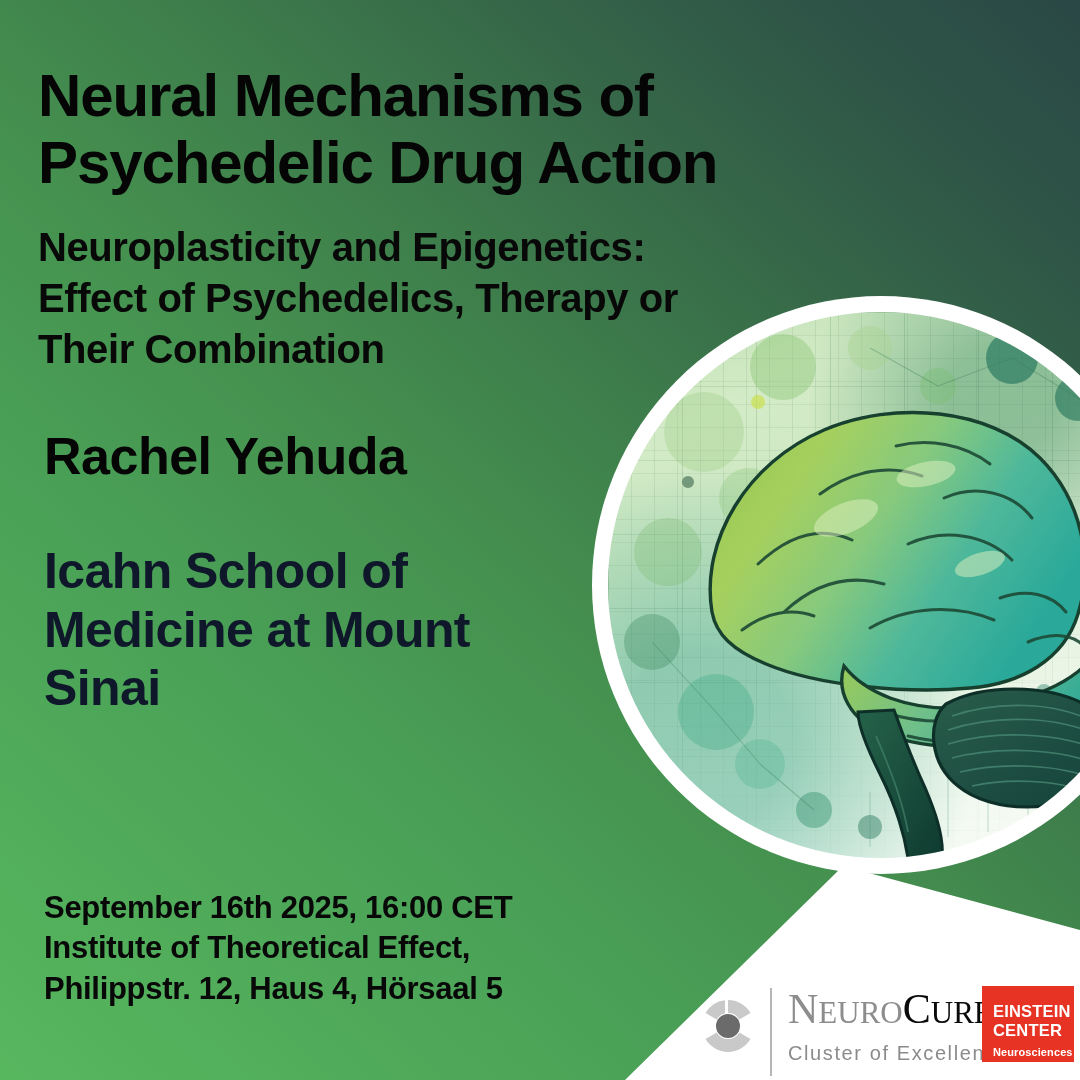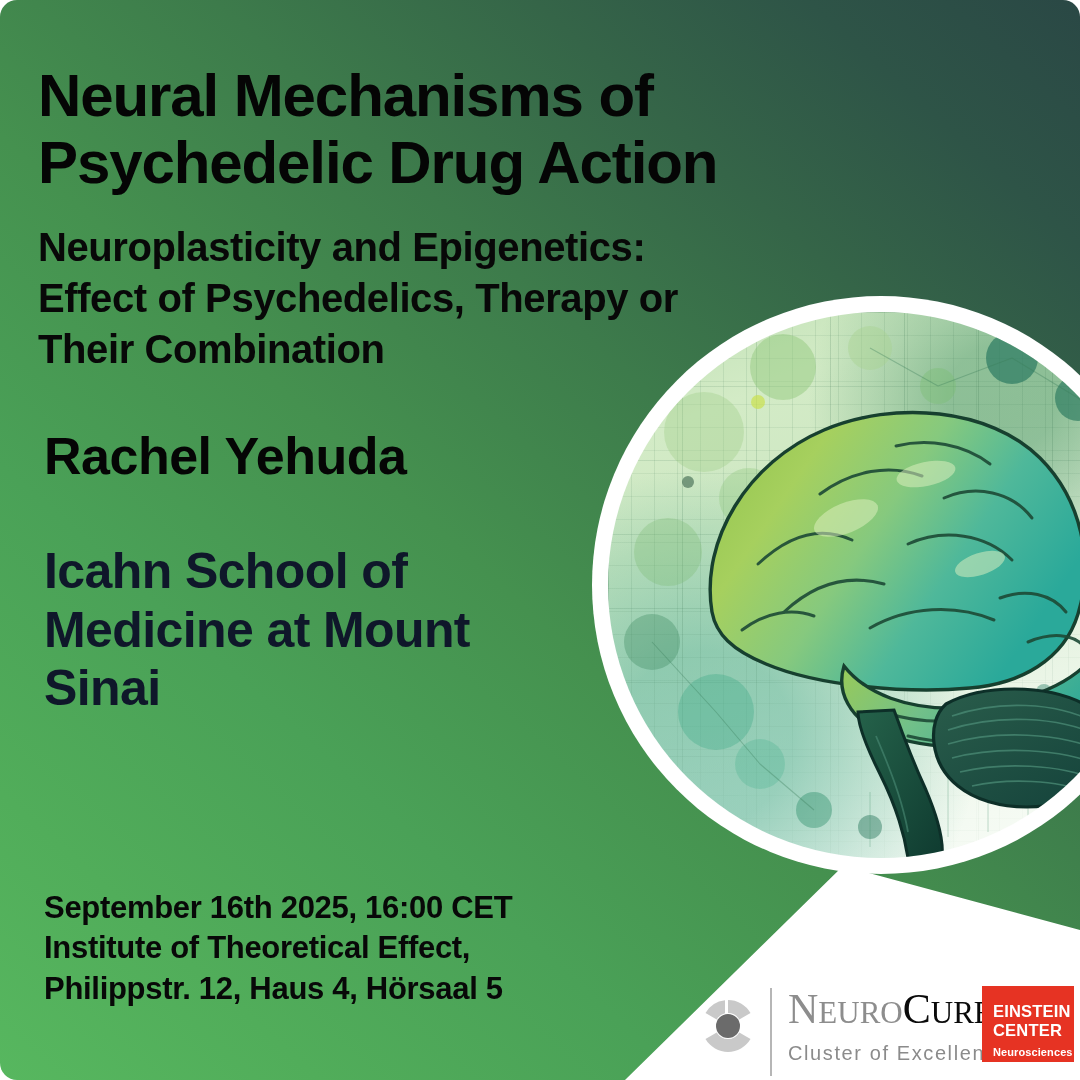--- a/index.html
+++ b/index.html
@@ -8,21 +8,20 @@
   body {
     font-family:"Liberation Sans", sans-serif;
     background:#ffffff;
     overflow:hidden;
   }
   #poster {
     position:relative;
     width:1080px; height:1080px;
     overflow:hidden;
     background:#ffffff;
-    border-radius:17px;
   }
 
   
   .green-bg {
     position:absolute; inset:0;
     background:linear-gradient(42deg,
         #57b75f 0%,
         #51ad5a 14%,
         #4aa157 30%,
         #45914f 46%,

